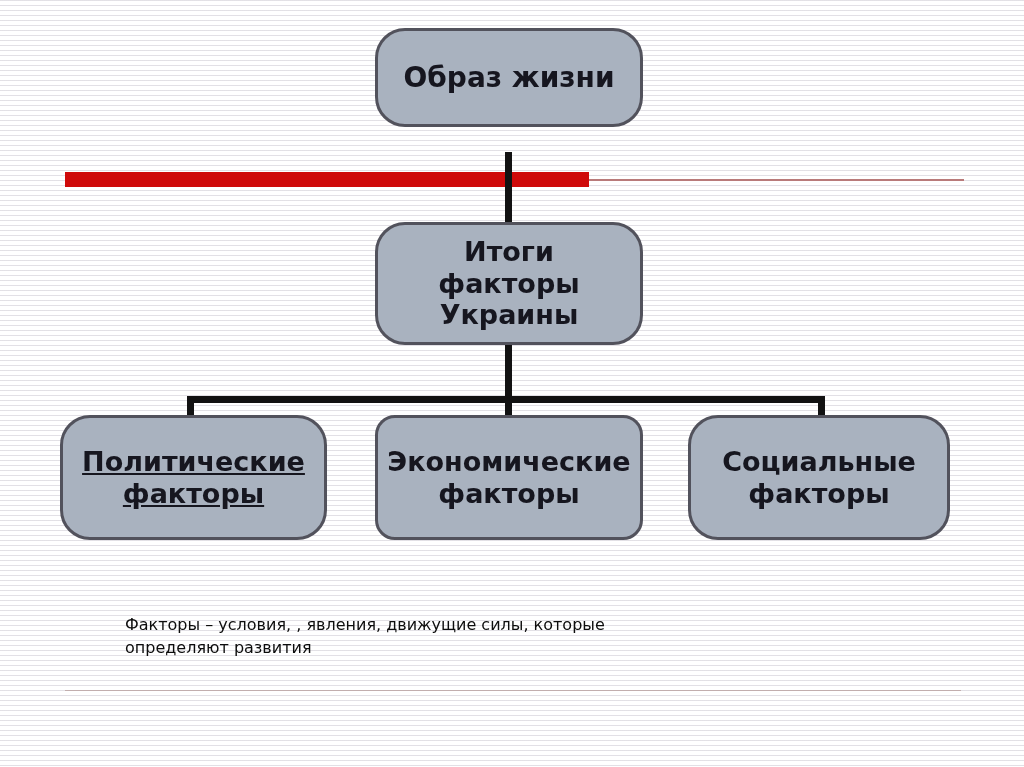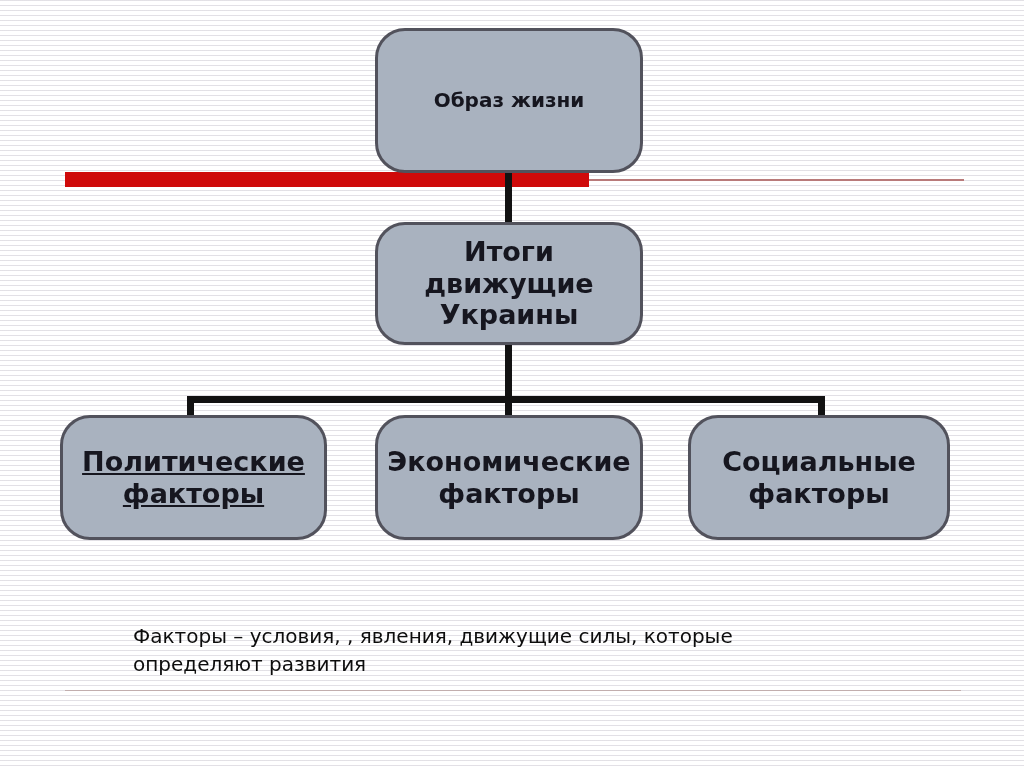--- a/index.html
+++ b/index.html
@@ -34,24 +34,24 @@
     display: flex;
     align-items: center;
     justify-content: center;
     text-align: center;
     color: #16161f;
     font-weight: bold;
     line-height: 1.18;
     padding: 8px 14px;
   }
 
-  .node-top    { left: 375px; top: 28px;  width: 268px; height: 145px; font-size: 20px; }
+  .node-top    { left: 375px; top: 28px;  width: 268px; height: 99px; font-size: 28px; }
   .node-middle { left: 375px; top: 222px; width: 268px; height: 123px; font-size: 27px; }
   .node-b1     { left: 60px;  top: 415px; width: 267px; height: 125px; font-size: 27px; text-decoration: underline; }
-  .node-b2     { left: 375px; top: 415px; width: 268px; height: 125px; font-size: 27px; }
+  .node-b2     { left: 375px; top: 415px; width: 268px; height: 125px; font-size: 27px; border-radius: 20px; }
   .node-b3     { left: 688px; top: 415px; width: 262px; height: 125px; font-size: 27px; }
 
   
   .connector {
     position: absolute;
     background: #121212;
   }
   .conn-v1    { left: 505px; top: 152px; width: 7px;   height: 72px; }
   .conn-v2    { left: 505px; top: 343px; width: 7px;   height: 76px; }
   .conn-h     { left: 187px; top: 396px; width: 638px; height: 7px;  }
@@ -75,22 +75,22 @@
     height: 2px;
     background: #b97a7a;
   }
 
   
   .note {
     position: absolute;
     left: 125px;
     top: 614px;
     width: 780px;
-    margin: 8px;
-    font-size: 20px;
+    margin: 0;
+    font-size: 16px;
     color: #0d0d0d;
     line-height: 1.42;
     font-weight: normal;
   }
 
   .footer-line {
     position: absolute;
     left: 65px;
     top: 690px;
     width: 896px;
@@ -110,21 +110,21 @@
   <div class="connector conn-v2"></div>
   <div class="connector conn-h"></div>
   <div class="connector conn-dl"></div>
   <div class="connector conn-dr"></div>
 
   <div class="node node-top">
     <span>Образ жизни</span>
   </div>
 
   <div class="node node-middle">
-    <span>Итоги движущие Украины</span>
+    <span>Итоги факторы Украины</span>
   </div>
 
   <div class="node node-b1">
     <span>Политические факторы</span>
   </div>
 
   <div class="node node-b2">
     <span>Экономические факторы</span>
   </div>
 

